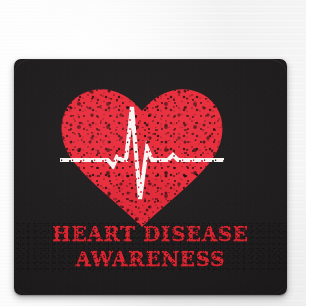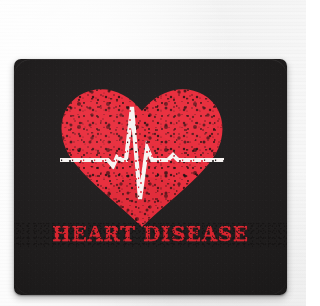--- a/index.html
+++ b/index.html
@@ -240,20 +240,21 @@
                      L 112 73
                      L 117 68
                      L 122 73
                      L 168 73" fill="none" stroke="#f7f4f2" stroke-width="4.2" stroke-linejoin="miter" stroke-linecap="butt"></path>
           </g>
         </svg>
       </div>
 
       <div id="title-block">
         <span id="title-line-1" class="title-line">HEART DISEASE</span>
+        <span id="title-line-2" class="title-line">AWARENESS</span>
       </div>
 
     </div>
 
     <div class="pad-edge-light"></div>
   </div>
 
 </div>
 
 </body></html>

